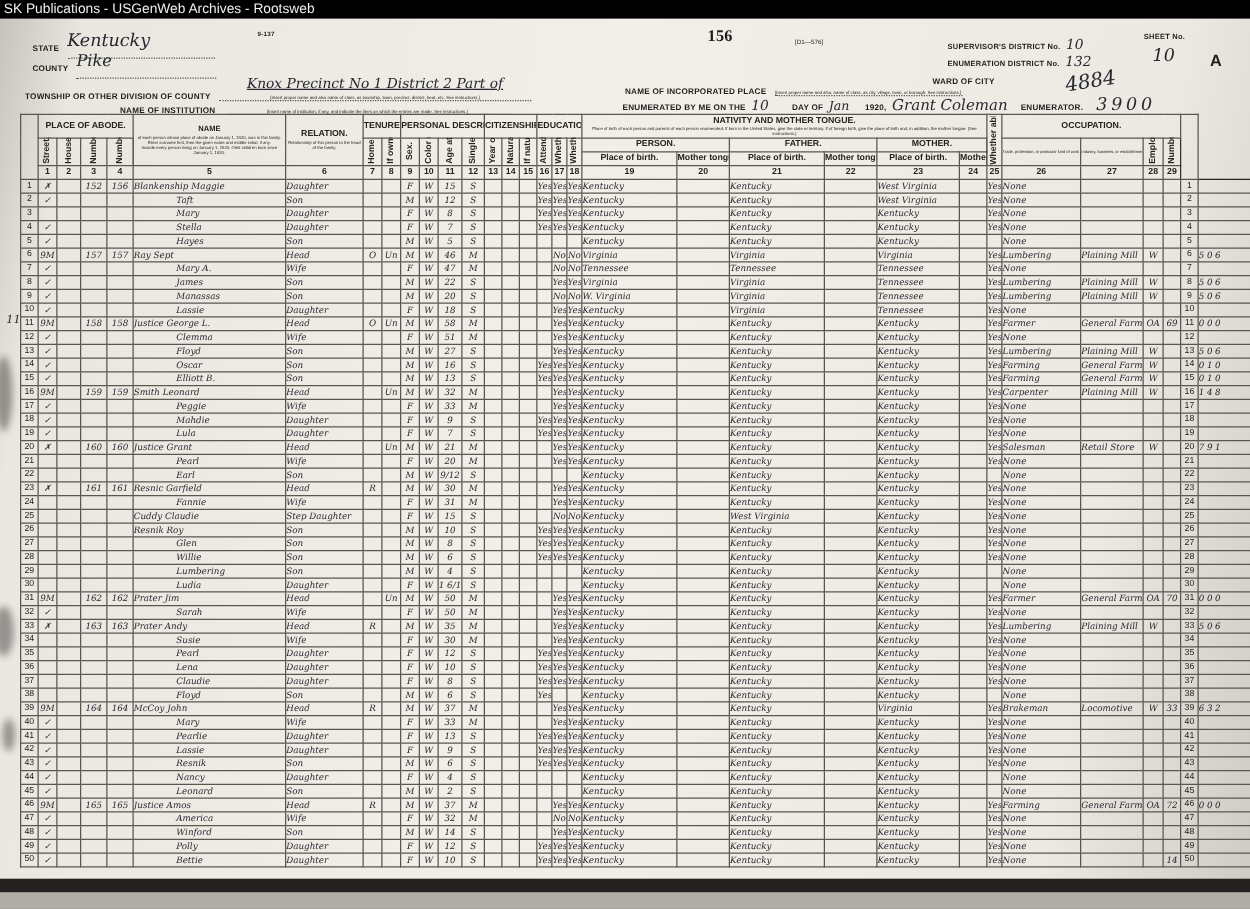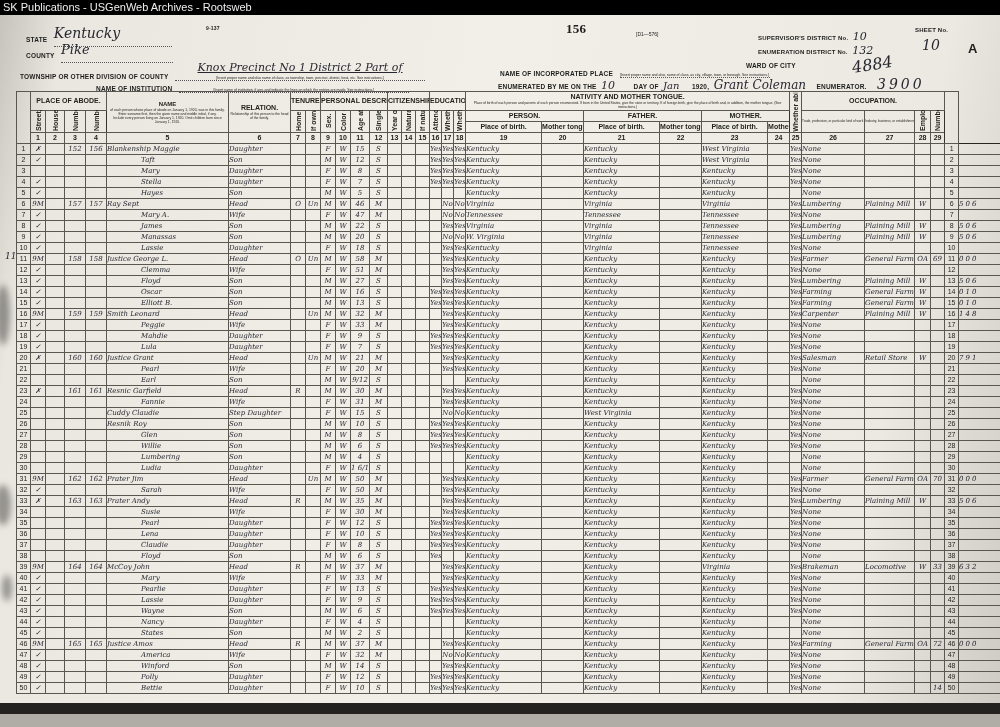--- a/index.html
+++ b/index.html
@@ -1672,21 +1672,21 @@
             <td class="c hw"></td>
             <td class="lineno bL">42</td>
             <td class="annot"></td>
           </tr>
           <tr>
             <td class="lineno">43</td>
             <td class="c hw">✓</td>
             <td class="c"></td>
             <td class="c hw"></td>
             <td class="c hw"></td>
-            <td class="hw namec bL ind">Wayne</td>
+            <td class="hw namec bL ind">Resnik</td>
             <td class="hw relc bL">Son</td>
             <td class="c hw bL"></td>
             <td class="c hw"></td>
             <td class="c hw bL">M</td>
             <td class="c hw">W</td>
             <td class="c hw">6</td>
             <td class="c hw">S</td>
             <td class="bL"></td>
             <td></td>
             <td></td>
@@ -1740,21 +1740,21 @@
             <td class="c hw"></td>
             <td class="lineno bL">44</td>
             <td class="annot"></td>
           </tr>
           <tr>
             <td class="lineno">45</td>
             <td class="c hw">✓</td>
             <td class="c"></td>
             <td class="c hw"></td>
             <td class="c hw"></td>
-            <td class="hw namec bL ind">States</td>
+            <td class="hw namec bL ind">Leonard</td>
             <td class="hw relc bL">Son</td>
             <td class="c hw bL"></td>
             <td class="c hw"></td>
             <td class="c hw bL">M</td>
             <td class="c hw">W</td>
             <td class="c hw">2</td>
             <td class="c hw">S</td>
             <td class="bL"></td>
             <td></td>
             <td></td>

